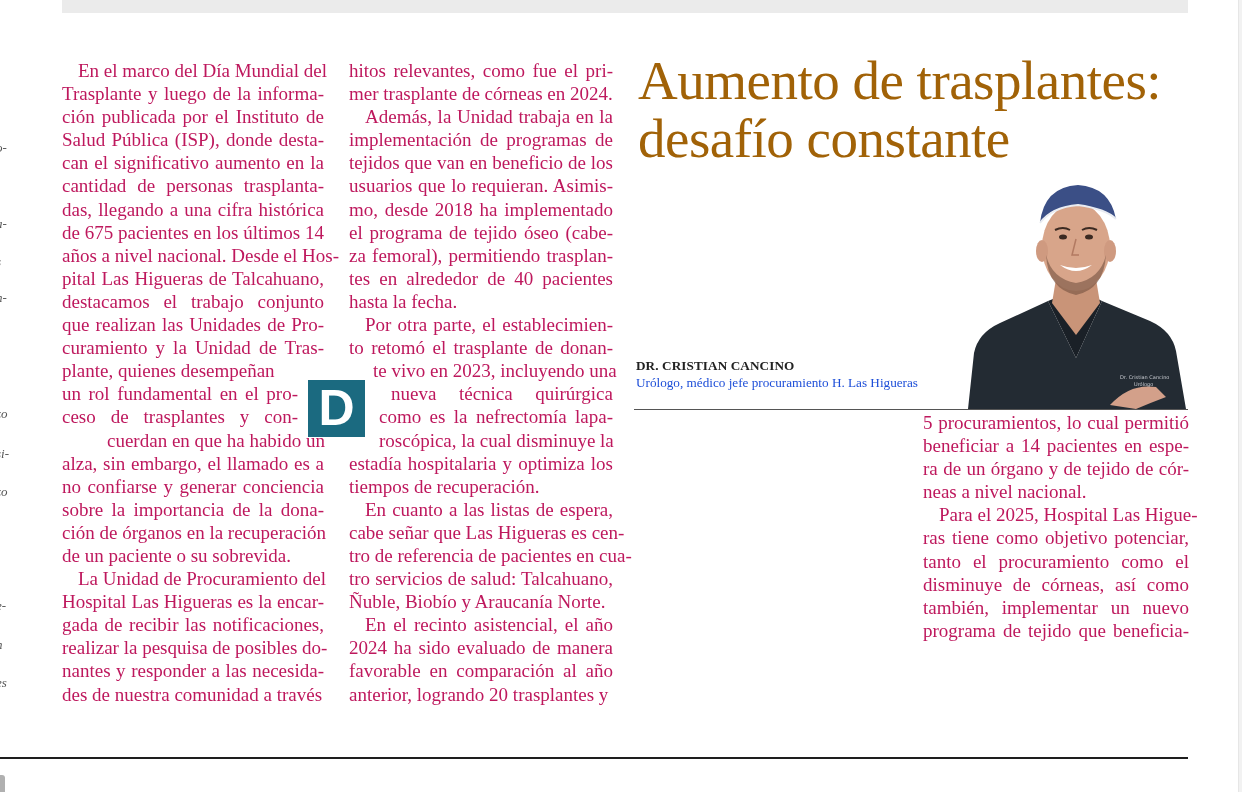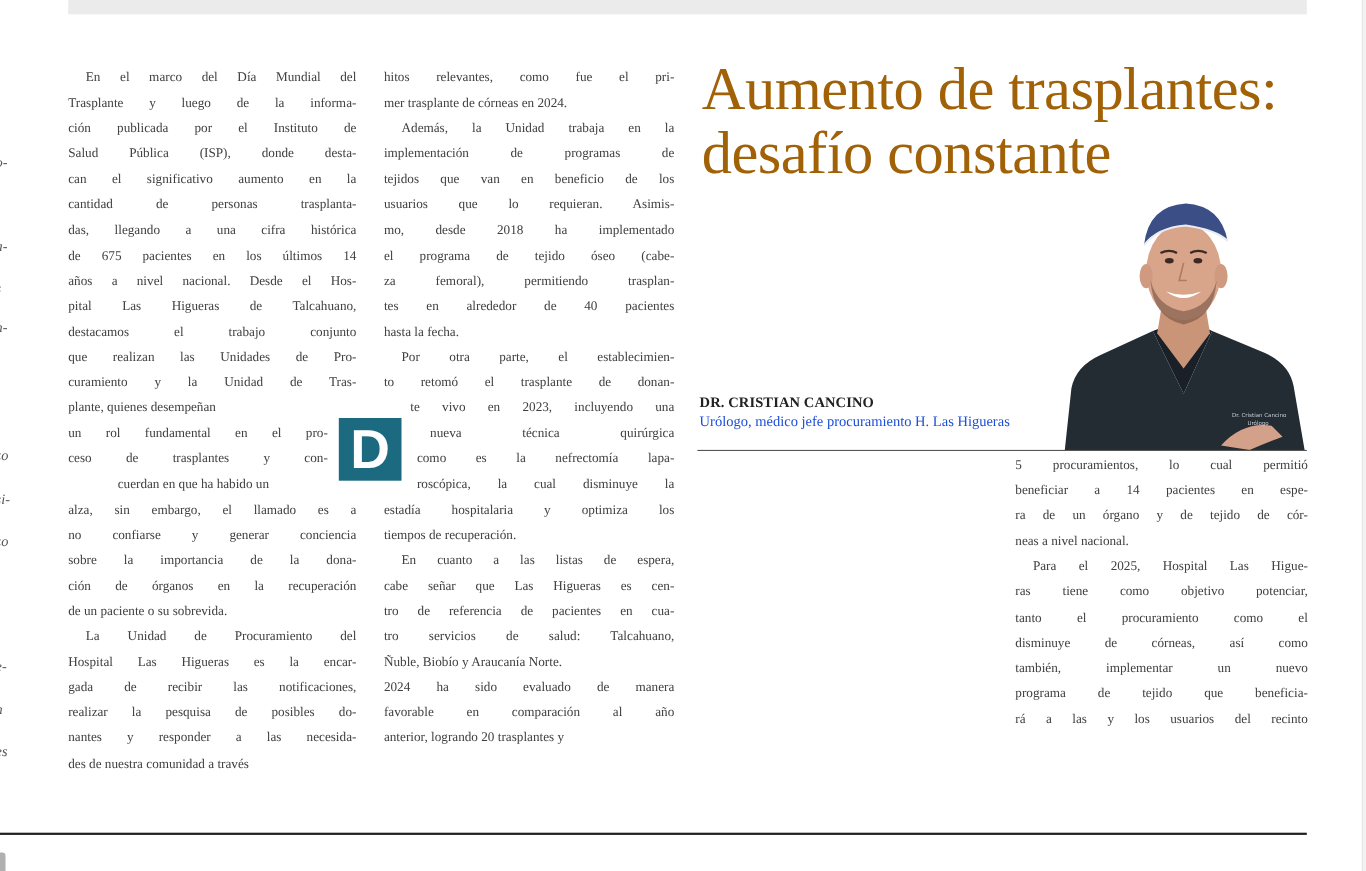--- a/index.html
+++ b/index.html
@@ -6,21 +6,21 @@
     html, body { width: 1242px; height: 792px; overflow: hidden; background: #ffffff; }
     body { position: relative; font-family: "Liberation Serif", "DejaVu Serif", serif; color: #2a2a2a; }
 
     .top-bar { position: absolute; left: 62px; top: 0; width: 1126px; height: 13px; background: #ebebeb; }
 
     .right-edge { position: absolute; left: 1238px; top: 0; width: 4px; height: 792px; background: #f2f2f2; border-left: 1px solid #e6e6e6; }
 
     .left-fragments { position: absolute; left: 0; top: 0; width: 22px; height: 792px; overflow: hidden; }
     .frag { position: absolute; left: -4px; font-style: italic; font-size: 13px; color: #555; white-space: nowrap; }
 
-    .col { position: absolute; font-size: 12px; line-height: 23.1px; text-align: justify; color: #404040; }
+    .col { position: absolute; font-size: 19px; line-height: 23.1px; text-align: justify; color: #be185d; }
     .col .line { display: block; text-align: justify; text-align-last: justify; white-space: nowrap; }
     .col .line.last { text-align-last: left; }
     .col .line.indent { padding-left: 16px; }
 
     #col1 { left: 62px; top: 59px; width: 262px; }
     #col2 { left: 349px; top: 59px; width: 264px; }
     #col3 { left: 923px; top: 411px; width: 266px; }
 
     .drop-cap { position: absolute; left: 308px; top: 380px; width: 57px; height: 57px; background: #1b6a80; color: #ffffff;
                 font-family: "Liberation Sans", "DejaVu Sans", sans-serif; font-weight: bold; font-size: 50px; line-height: 57px; text-align: center; }
@@ -110,20 +110,21 @@
     <span class="line" style="padding-left: 42px;">nueva técnica quirúrgica</span>
     <span class="line" style="padding-left: 30px;">como es la nefrectomía lapa-</span>
     <span class="line" style="padding-left: 30px;">roscópica, la cual disminuye la</span>
     <span class="line">estadía hospitalaria y optimiza los</span>
     <span class="line last">tiempos de recuperación.</span>
     <span class="line indent">En cuanto a las listas de espera,</span>
     <span class="line">cabe señar que Las Higueras es cen-</span>
     <span class="line">tro de referencia de pacientes en cua-</span>
     <span class="line">tro servicios de salud: Talcahuano,</span>
     <span class="line last">Ñuble, Biobío y Araucanía Norte.</span>
+    <span class="line indent">En el recinto asistencial, el año</span>
     <span class="line">2024 ha sido evaluado de manera</span>
     <span class="line">favorable en comparación al año</span>
     <span class="line last">anterior, logrando 20 trasplantes y</span>
   </div>
 
 <h1 class="headline">
   <span style="display:block">Aumento de trasplantes:</span>
   <span style="display:block">desafío constante</span>
 </h1>
 
@@ -171,17 +172,16 @@
     <span class="line">5 procuramientos, lo cual permitió</span>
     <span class="line">beneficiar a 14 pacientes en espe-</span>
     <span class="line">ra de un órgano y de tejido de cór-</span>
     <span class="line last">neas a nivel nacional.</span>
     <span class="line indent">Para el 2025, Hospital Las Higue-</span>
     <span class="line">ras tiene como objetivo potenciar,</span>
     <span class="line">tanto el procuramiento como el</span>
     <span class="line">disminuye de córneas, así como</span>
     <span class="line">también, implementar un nuevo</span>
     <span class="line">programa de tejido que beneficia-</span>
-    <span class="line">rá a las y los usuarios del recinto</span>
   </div>
 
 <div class="bottom-rule"></div>
 <div class="bottom-tab"></div>
 
 </body></html>

